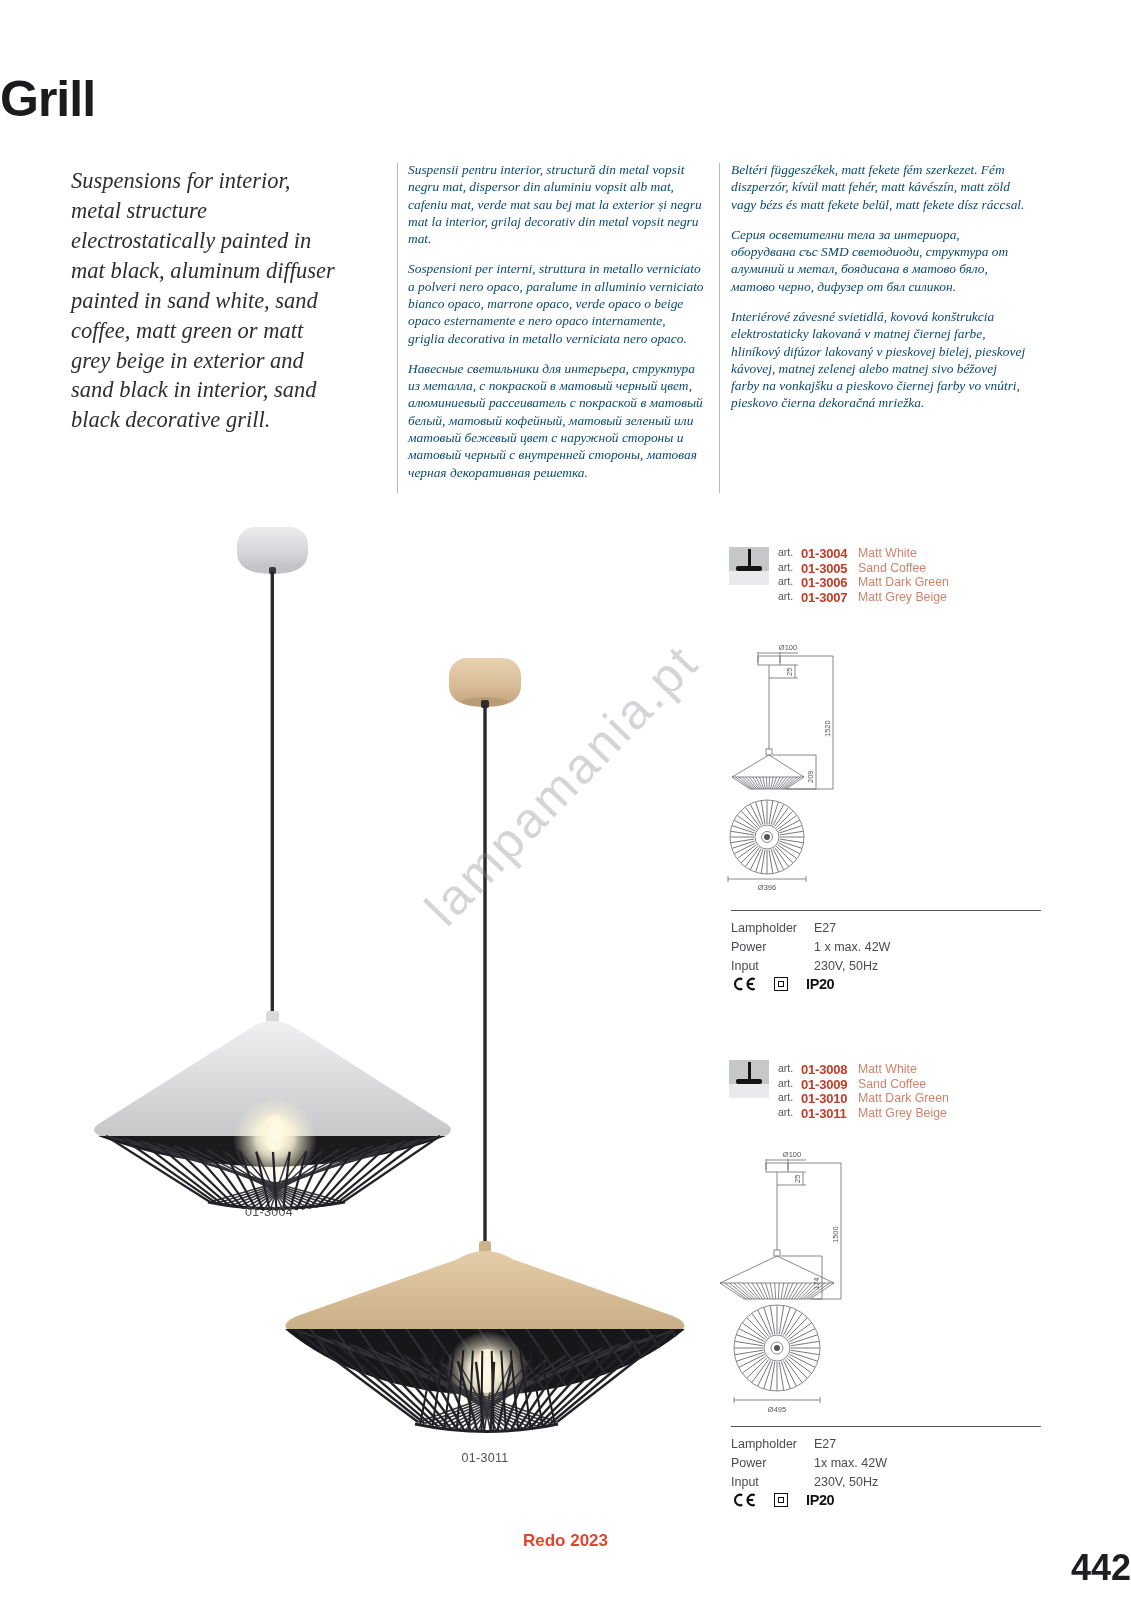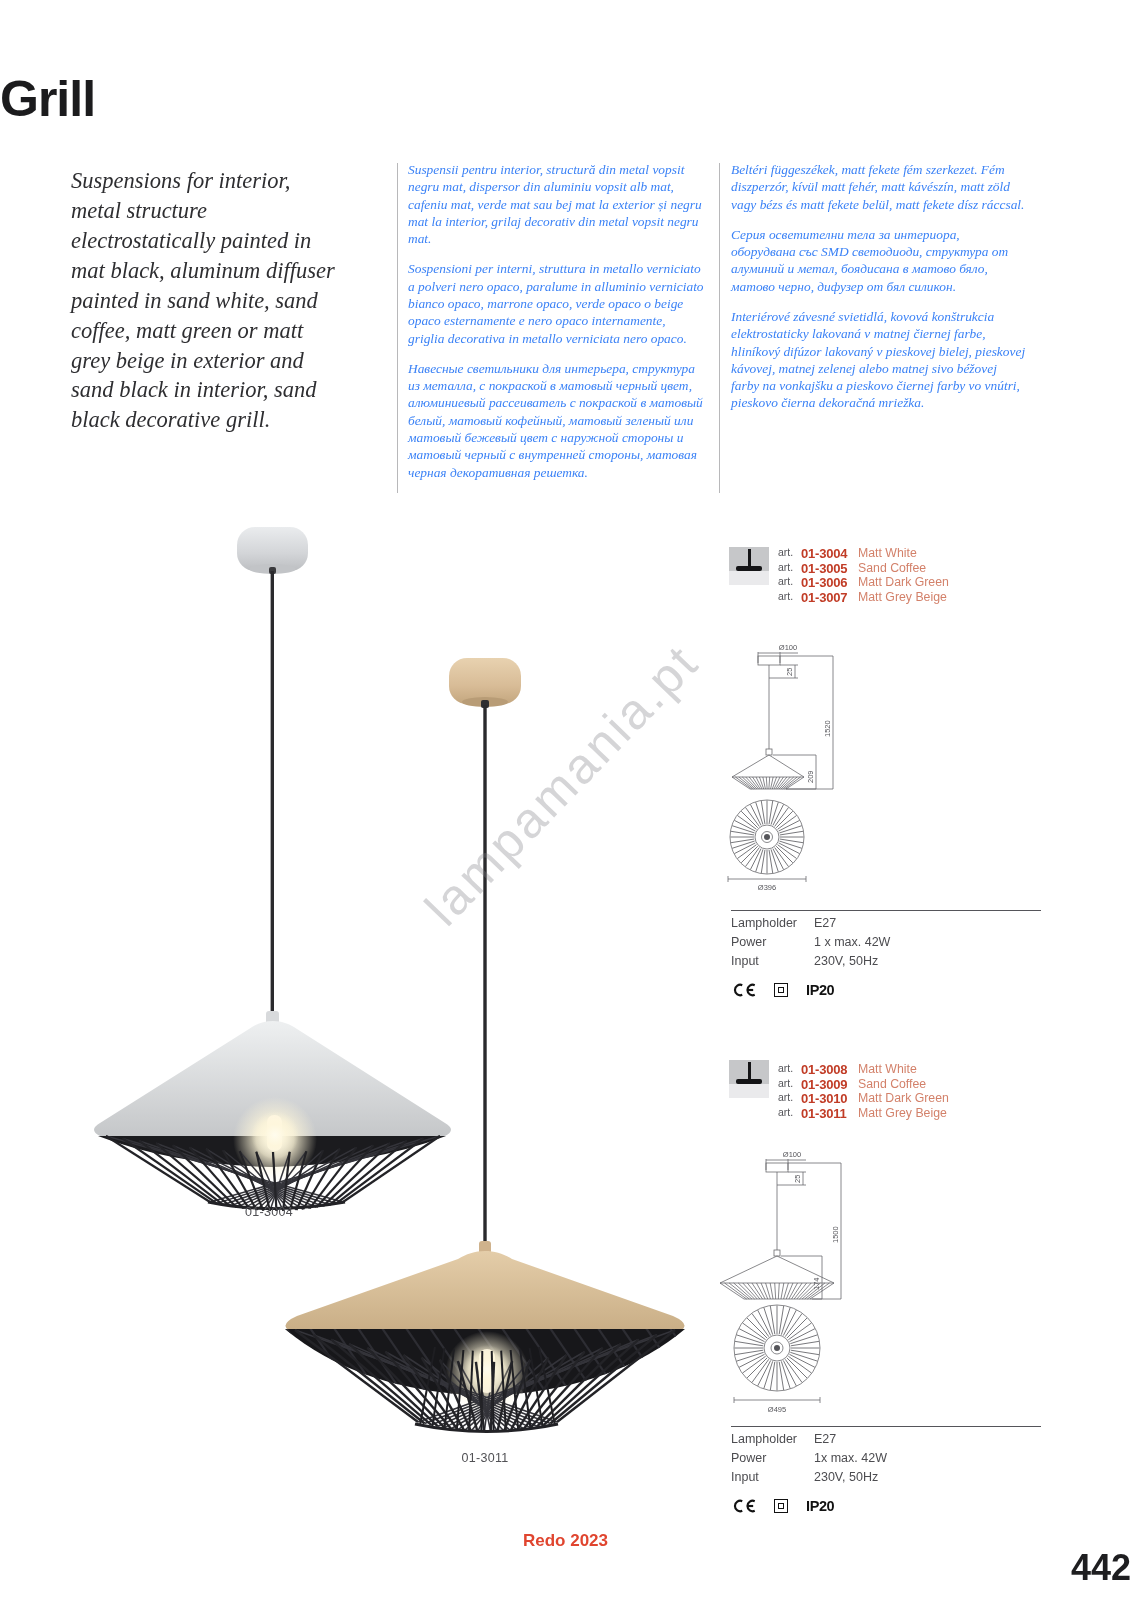--- a/index.html
+++ b/index.html
@@ -7,37 +7,37 @@
        font-family:"Liberation Sans",sans-serif;color:#2c2c2e}
   .abs{position:absolute}
   
   .title{left:0;top:70px;width:902px;text-align:left;font-size:50px;font-weight:bold;
          color:#1b1b1d;letter-spacing:-1px}
   
   .col-en{left:71px;top:166px;width:268px;font-family:Liberation Serif, serif;font-style:italic;
           font-size:22.5px;line-height:1.33;color:#2e2e31}
   .vdiv{width:1px;background:#b8b8ba;top:163px;height:330px}
   .col-sm{font-family:"Liberation Serif",serif;font-style:italic;font-size:13.4px;
-          line-height:1.29;color:#3b82f6}
+          line-height:1.29;color:#0c4a6e}
   .col-sm p{margin:0 0 13px 0}
   
   .art-icon{width:40px;height:38px}
   .ai-top{position:absolute;left:0;right:0;top:0;height:24px;background:#c6c7c9}
   .ai-bot{position:absolute;left:0;right:0;bottom:0;height:14px;background:#eaeaec}
   .ai-stem{position:absolute;left:19px;top:2px;width:3px;height:18px;background:#141416}
   .ai-bar{position:absolute;left:7px;top:19px;width:26px;height:4.5px;background:#141416;border-radius:2px}
   .art-row{height:14.5px;display:flex;align-items:flex-start;white-space:nowrap}
   .al{font-size:10.5px;color:#55555a;width:23px}
   .ac{font-size:13px;font-weight:bold;color:#c13c26;width:57px;letter-spacing:-0.2px}
   .af{font-size:12.3px;color:#d3816a}
   
   .spec{width:310px;border-top:1px solid #55555a;padding-top:5px}
-  .spec-row{display:flex;height:19px;align-items:flex-start;font-size:12.5px;color:#4c4c50}
+  .spec-row{display:flex;height:19px;align-items:flex-end;font-size:12.5px;color:#4c4c50}
   .sl{width:83px}
-  .marks{display:flex;align-items:center;gap:18px;margin-top:9px;height:16px}
+  .marks{display:flex;align-items:center;gap:18px;margin-top:3px;height:16px}
   .dins{width:12px;height:12px;border:1.6px solid #121212;display:inline-flex;align-items:center;justify-content:center}
   .dins span{width:4.5px;height:4.5px;border:1.6px solid #121212;display:block}
   .ip{font-weight:bold;font-size:14.5px;color:#121212;letter-spacing:-0.4px}
   
   .plabel{width:110px;text-align:center;font-size:12.5px;color:#515155;letter-spacing:0.3px}
   .wmark{left:372px;top:756px;width:380px;text-align:center;font-size:50px;letter-spacing:3px;
          color:rgba(128,128,133,0.33);transform:rotate(-46deg)}
   .f-brand{left:0;top:1531px;width:1131px;text-align:center;font-size:17px;font-weight:bold;color:#e0452f}
   .f-page{left:0;top:1547px;width:1131px;text-align:right;font-size:36px;font-weight:bold;color:#1e1e20}
   svg text{font-family:"Liberation Sans",sans-serif}

